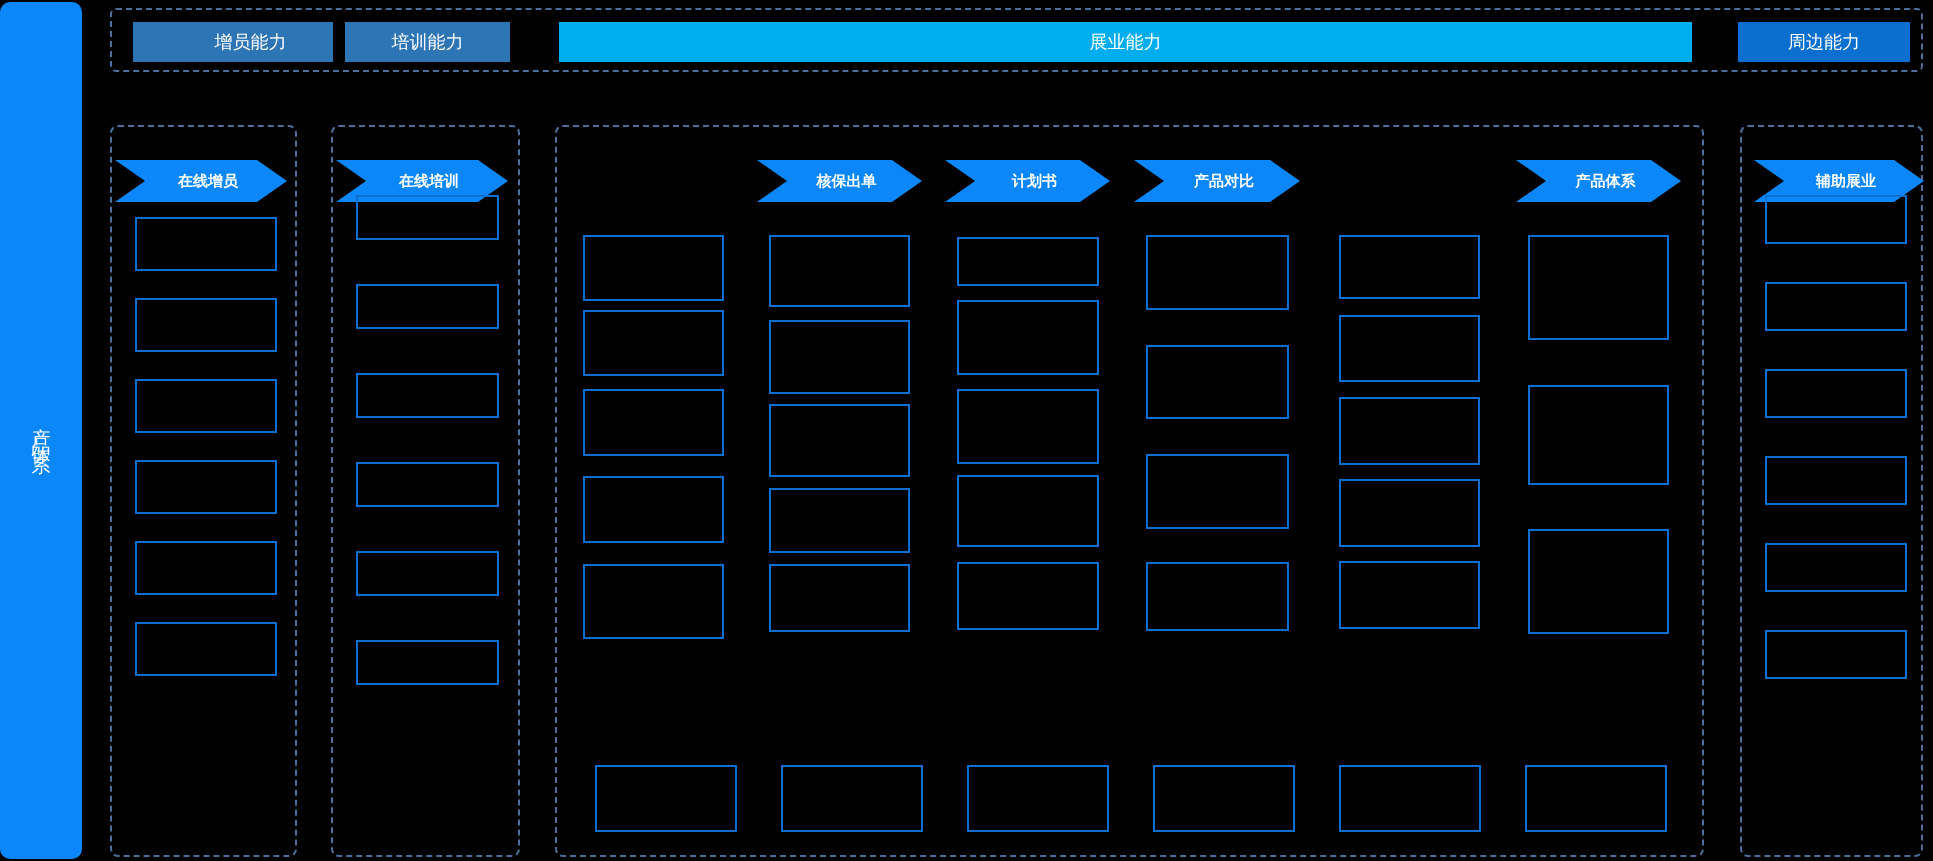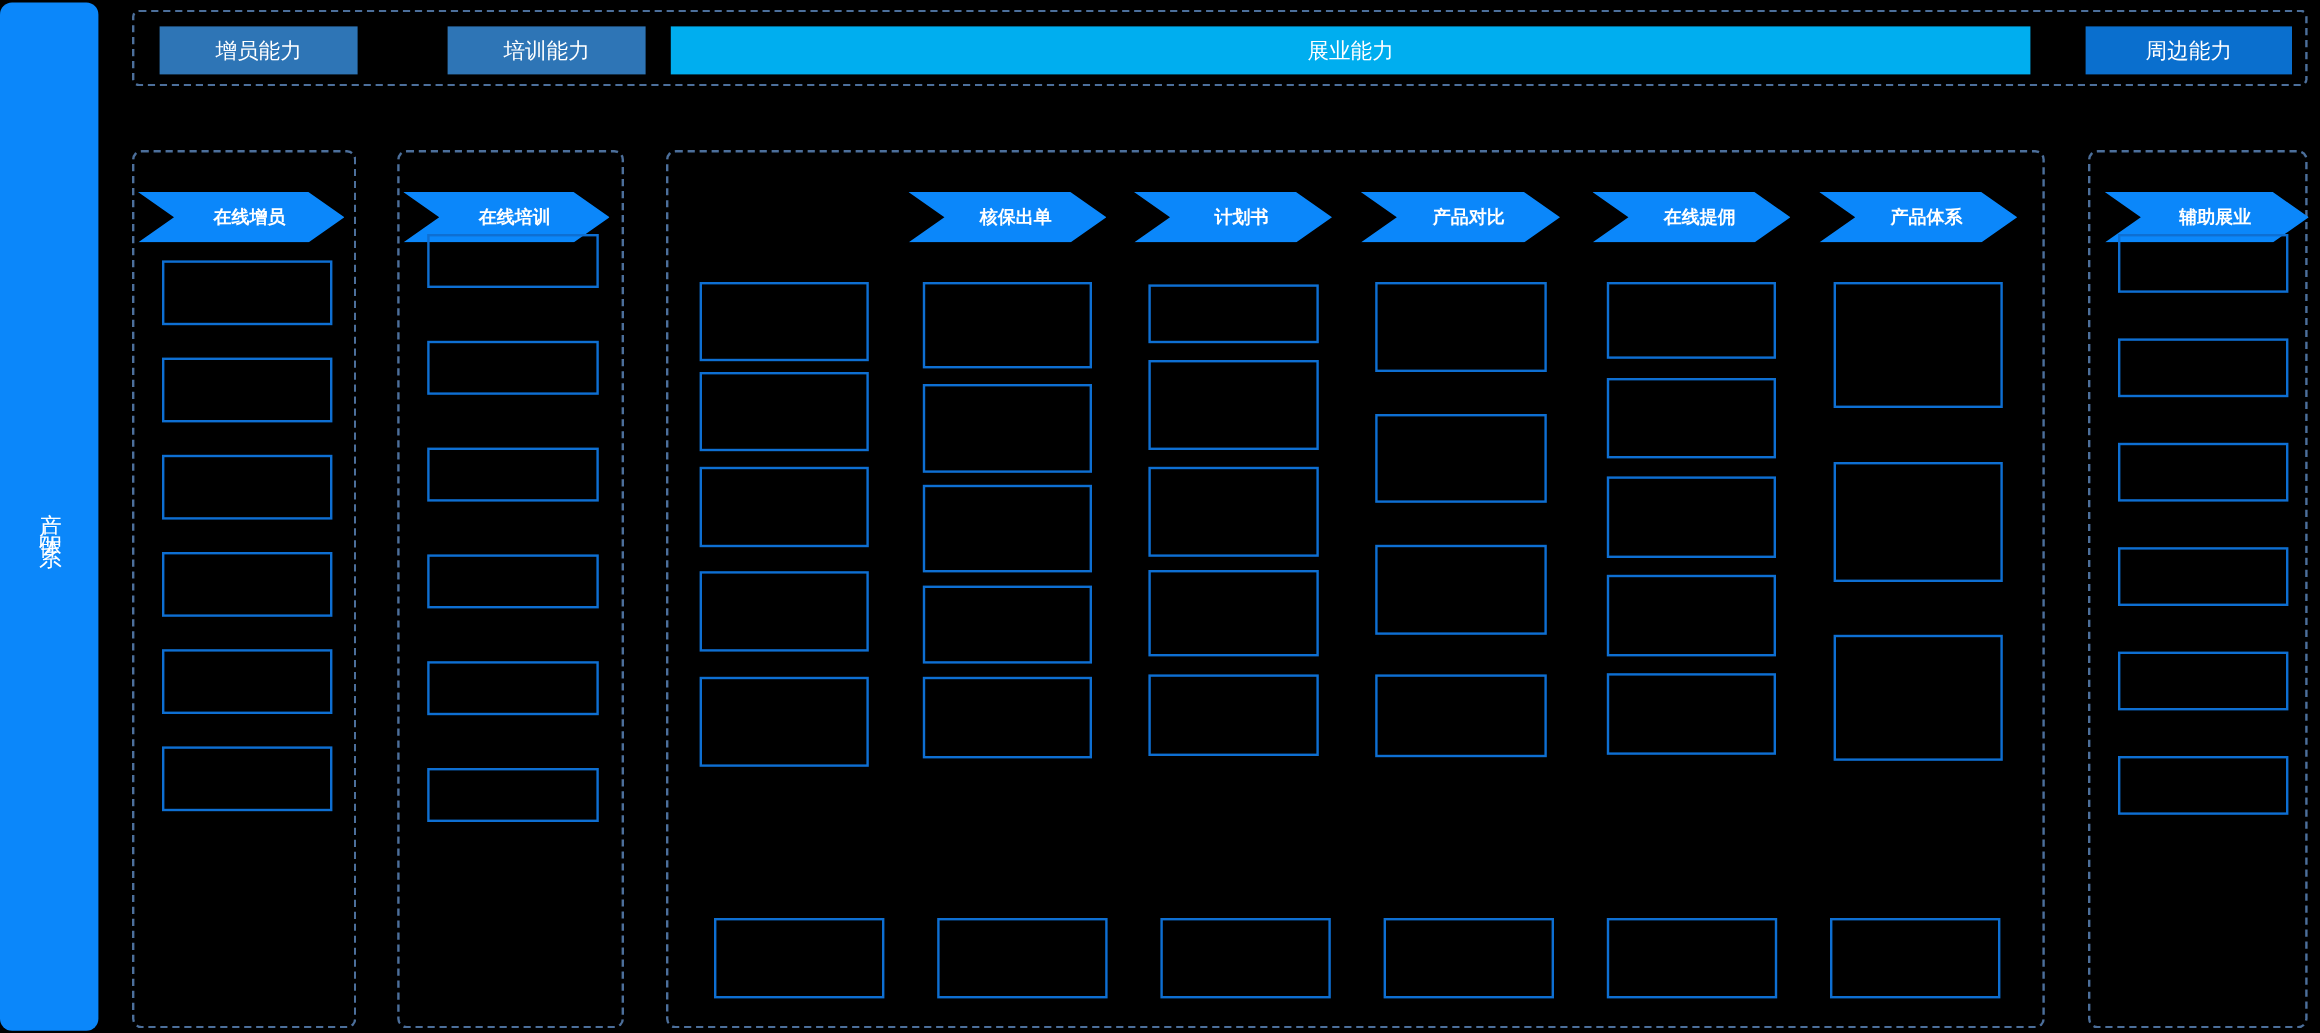--- a/index.html
+++ b/index.html
@@ -19,22 +19,22 @@
   }
   
   .band{
     position:absolute;left:110px;top:8px;width:1813px;height:64px;
     border:2px dashed var(--dash,#4C6F9B);border-radius:6px;box-sizing:border-box;
   }
   .chip{
     position:absolute;top:12px;height:40px;display:flex;align-items:center;justify-content:center;
     font-size:18px;color:#fff;
   }
-  .chip-0{left:21px;width:165px;background:var(--steel,#2E75B6);}
-  .chip-1{left:233px;width:165px;background:var(--steel,#2E75B6);margin-left:28px;}
+  .chip-0{left:21px;width:165px;background:var(--steel,#2E75B6);padding-left:35px;}
+  .chip-1{left:233px;width:165px;background:var(--steel,#2E75B6);}
   .chip-2{left:447px;width:1133px;background:var(--cyan,#00AEEF);}
   .chip-3{left:1626px;width:172px;background:var(--mblue,#0A6FCE);}
   
   .panel{
     position:absolute;top:125px;height:732px;
     border:2px dashed var(--dash,#4C6F9B);border-radius:8px;box-sizing:border-box;
   }
   .panel-recruit{left:110px;width:187px;text-align:center;}
   .panel-training{left:331px;width:189px;}
   .panel-main{left:555px;width:1149px;}
@@ -92,21 +92,20 @@
       <div class="ebox" style="left: 23px; width: 143px; top: 335px; height: 45px;"></div>
       <div class="ebox" style="left: 23px; width: 143px; top: 424px; height: 45px;"></div>
       <div class="ebox" style="left: 23px; width: 143px; top: 513px; height: 45px;"></div>
       <div></div>
   </div>
 
   <div class="panel panel-main">
     <div class="arrow" style="left:200px;top:33px;width:165px;">核保出单</div>
     <div class="arrow" style="left:388px;top:33px;width:165px;">计划书</div>
     <div class="arrow" style="left:577px;top:33px;width:166px;">产品对比</div>
-    <div class="arrow" style="left:770px;top:33px;width:165px;">在线提佣</div>
     <div class="arrow" style="left:959px;top:33px;width:165px;">产品体系</div>
 
     <div class="ebox" style="left: 26px; width: 141px; top: 108px; height: 66px;"></div>
       <div class="ebox" style="left: 26px; width: 141px; top: 183px; height: 66px;"></div>
       <div class="ebox" style="left: 26px; width: 141px; top: 262px; height: 67px;"></div>
       <div class="ebox" style="left: 26px; width: 141px; top: 349px; height: 67px;"></div>
       <div class="ebox" style="left: 26px; width: 141px; top: 437px; height: 75px;"></div>
       <div></div>
     <div class="ebox" style="left: 212px; width: 141px; top: 108px; height: 72px;"></div>
       <div class="ebox" style="left: 212px; width: 141px; top: 193px; height: 74px;"></div>

